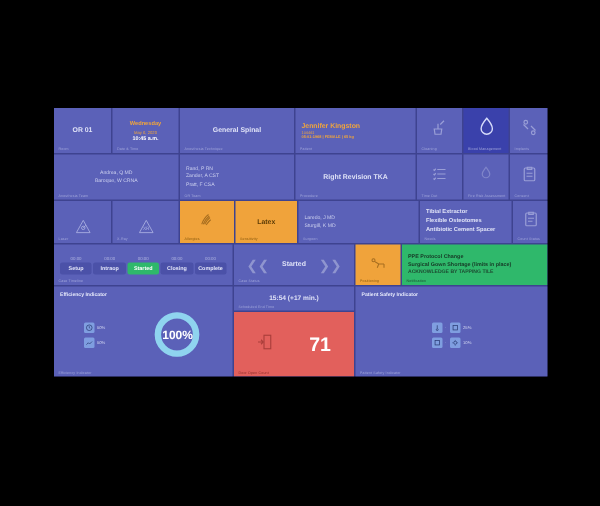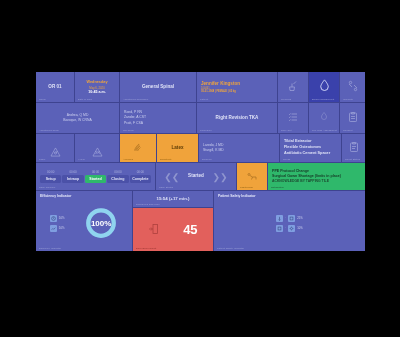--- a/index.html
+++ b/index.html
@@ -225,21 +225,21 @@
     </div>
     <div class="tile green" style="flex:1;justify-content:center">
       <div class="ttl" style="font-size:3.6px;color:#173b27">PPE Protocol Change</div>
       <div class="ttl" style="font-size:3.6px;color:#173b27">Surgical Gown Shortage (limits in place)</div>
       <div class="ttl" style="font-size:3.4px;color:#1d4a31">ACKNOWLEDGE BY TAPPING TILE</div>
       <div class="cap" style="color:#1d4a31">Notification</div>
     </div>
   </div>
 
   <div class="row" style="flex:1">
-    <div class="tile" style="width:96px">
+    <div class="tile" style="width:119px">
       <div style="font-size:3.4px;color:#e6e9fb;font-weight:bold">Efficiency Indicator</div>
       <div style="display:flex;align-items:center;justify-content:space-around;flex:1">
         <div class="legend">
           <div class="lrow">
             <span class="lbox">
                 <svg viewBox="0 0 24 24" fill="none" stroke="#2b3d74" stroke-width="2.4">
                   <circle cx="12" cy="12" r="9"></circle>
                   <path d="M12 7v5l3 2"></path>
                 </svg>
               </span>
@@ -268,21 +268,21 @@
     <div style="width:80px;display:flex;flex-direction:column;gap:1px">
       <div class="tile center" style="height:16px">
         <div class="ttl" style="font-size:4.4px">15:54 (+17 min.)</div>
         <div class="cap">Scheduled End Time</div>
       </div>
       <div class="tile red" style="flex:1;flex-direction:row;align-items:center;justify-content:space-around">
         <span class="ico"><svg viewBox="0 0 24 24" fill="none" stroke="#7d2320" stroke-width="1.5">
               <rect x="10" y="3" width="9" height="18"></rect>
               <path d="M2 12h7M6 9l3 3-3 3"></path>
             </svg></span>
-        <span class="big">45</span>
+        <span class="big">71</span>
         <div class="cap" style="color:#8d2c28">Door Open Count</div>
       </div>
     </div>
 
     <div class="tile" style="flex:1">
       <div style="font-size:3.4px;color:#e6e9fb;font-weight:bold">Patient Safety Indicator</div>
       <div style="display:flex;align-items:center;justify-content:space-around;flex:1">
         <div class="legend">
           <div class="lrow">
             <span class="lbox">

